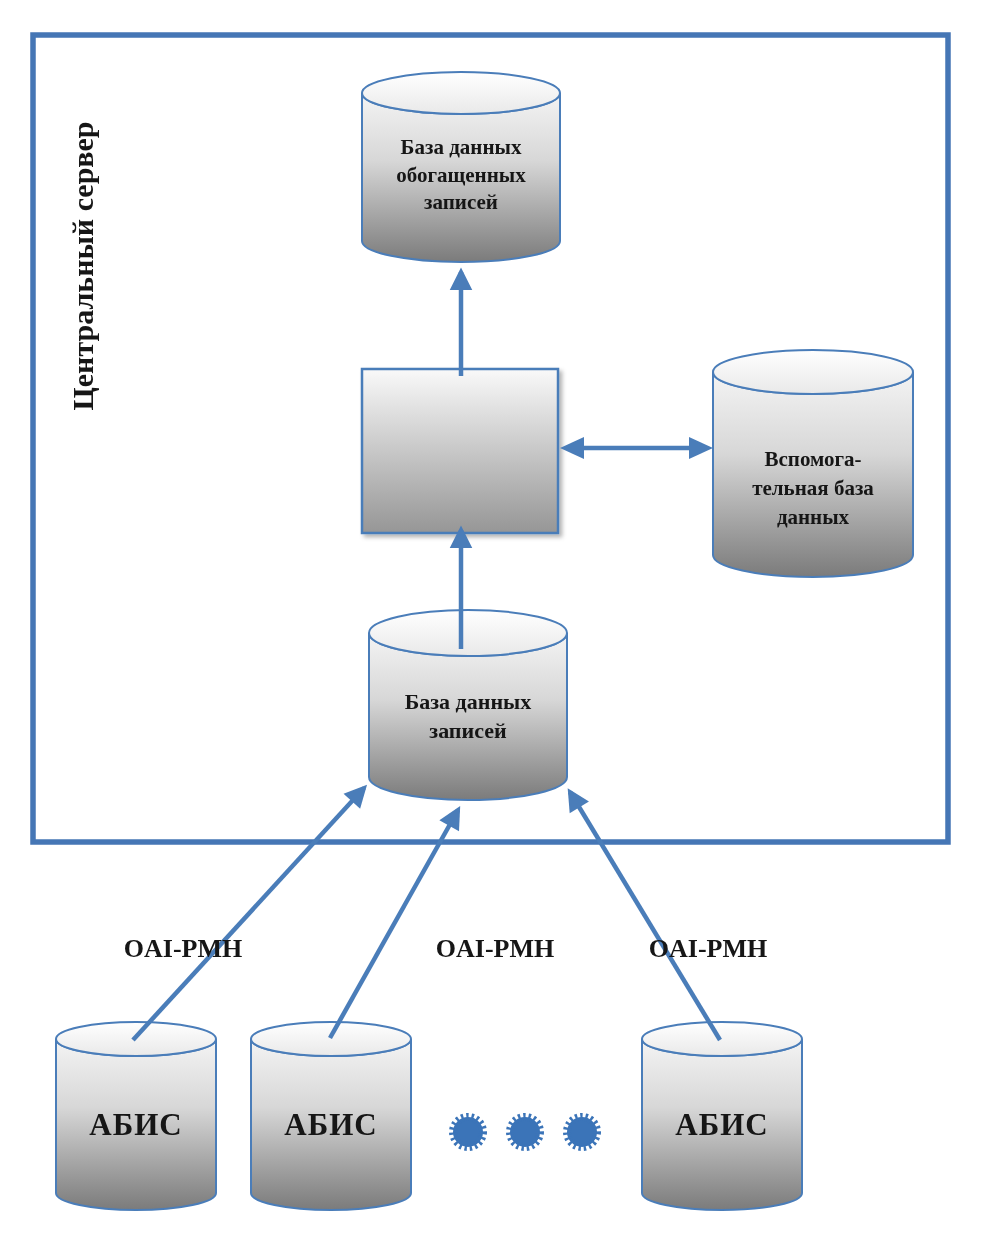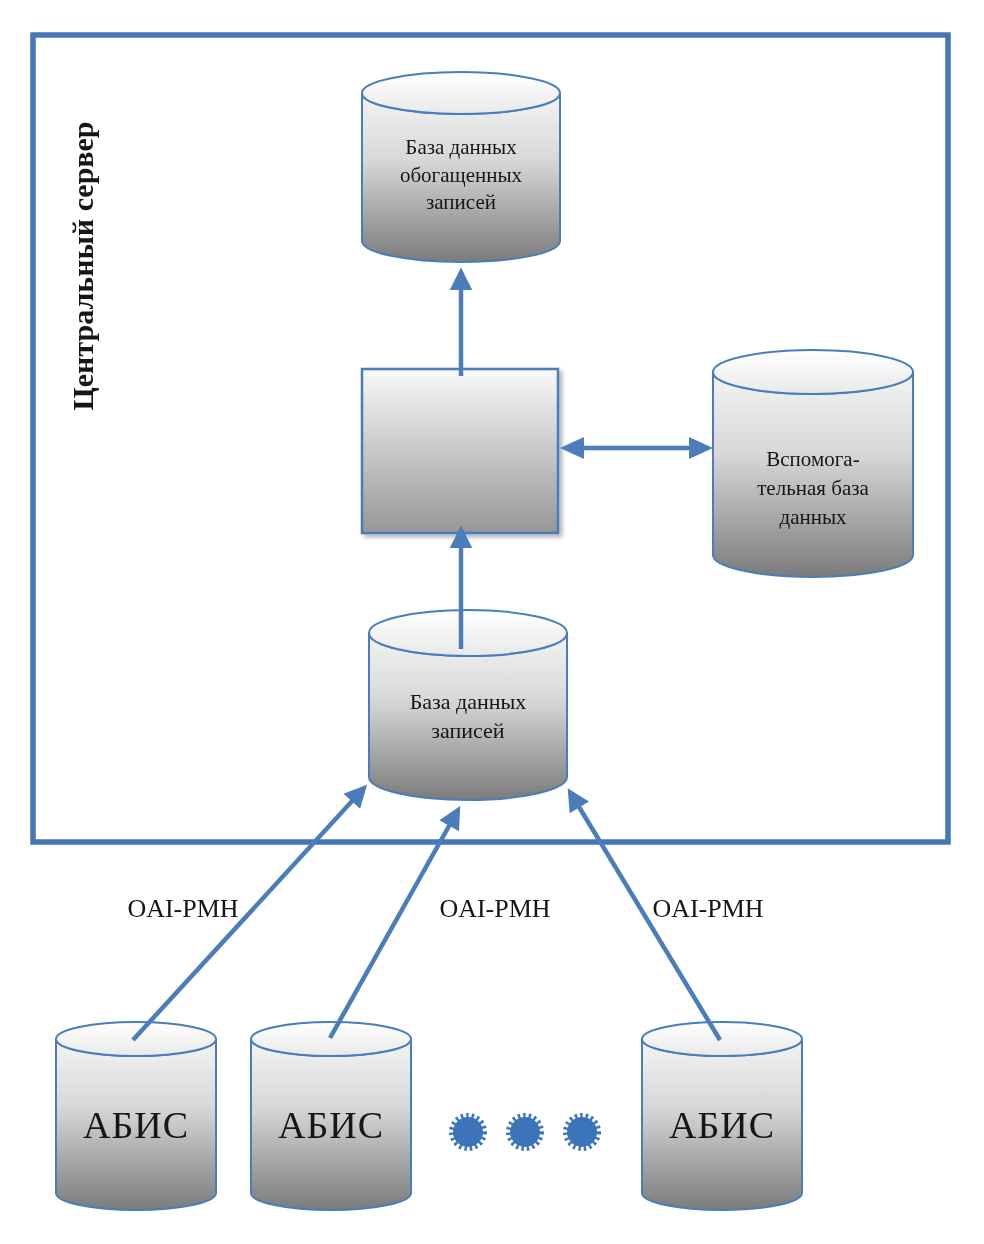--- a/index.html
+++ b/index.html
@@ -11,30 +11,31 @@
     overflow:hidden;
   }
   .shapes{position:absolute;left:0;top:0;}
   .lbl{
     position:absolute;
     transform:translate(-50%,-50%);
     text-align:center;
     white-space:pre-line;
     color:#161616;
     font-family:"Liberation Serif","DejaVu Serif",serif;
+    font-weight:bold;
   }
   .lbl-enriched   {left:461px;top:176px;font-size:21px;line-height:1.32;}
   .lbl-dedup      {left:460px;top:451px;font-size:22px;line-height:1.38;}
   .lbl-aux        {left:813px;top:488px;font-size:21px;line-height:1.38;}
   .lbl-records    {left:468px;top:716px;font-size:22px;line-height:1.32;}
-  .lbl-abis       {font-size:38px;letter-spacing:1px;}
+  .lbl-abis       {font-size:31px;letter-spacing:1px;}
   .lbl-abis-1{left:136px;top:1125px;}
   .lbl-abis-2{left:331px;top:1125px;}
   .lbl-abis-3{left:722px;top:1125px;}
-  .lbl-oai        {font-size:26px;white-space:nowrap;}
+  .lbl-oai        {font-size:26px;white-space:nowrap;margin-top:40px;}
   .lbl-oai-1{left:183px;top:909px;}
   .lbl-oai-2{left:495px;top:909px;}
   .lbl-oai-3{left:708px;top:909px;}
   .lbl-server{
     left:83px;top:266px;
     transform:translate(-50%,-50%) rotate(-90deg);
     white-space:nowrap;
     font-size:30px;
     font-weight:bold;
   }

